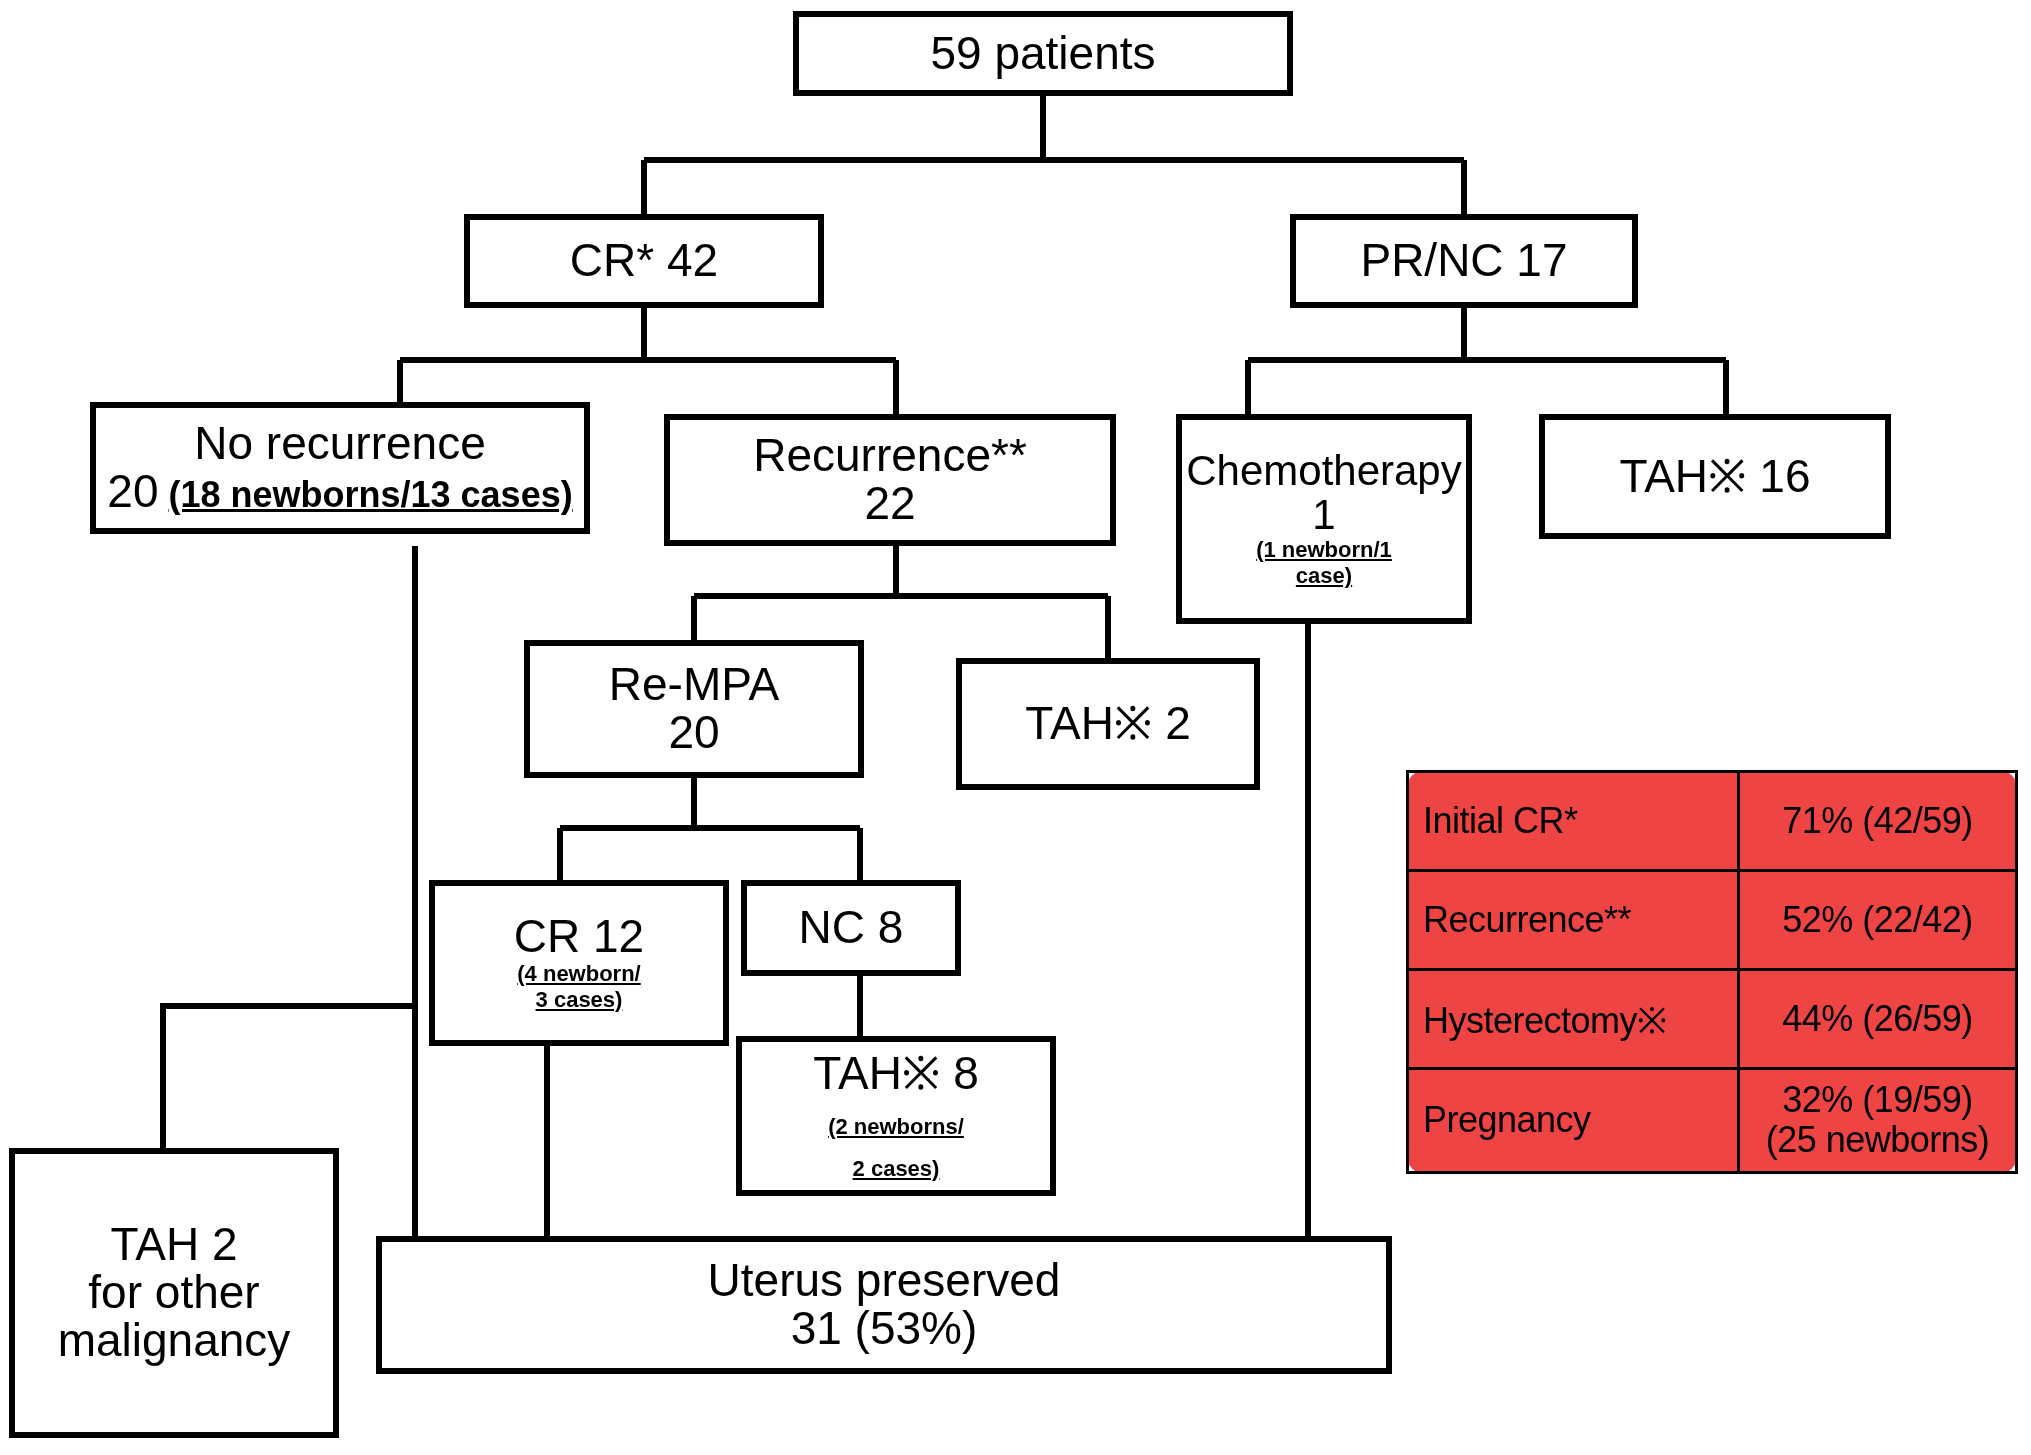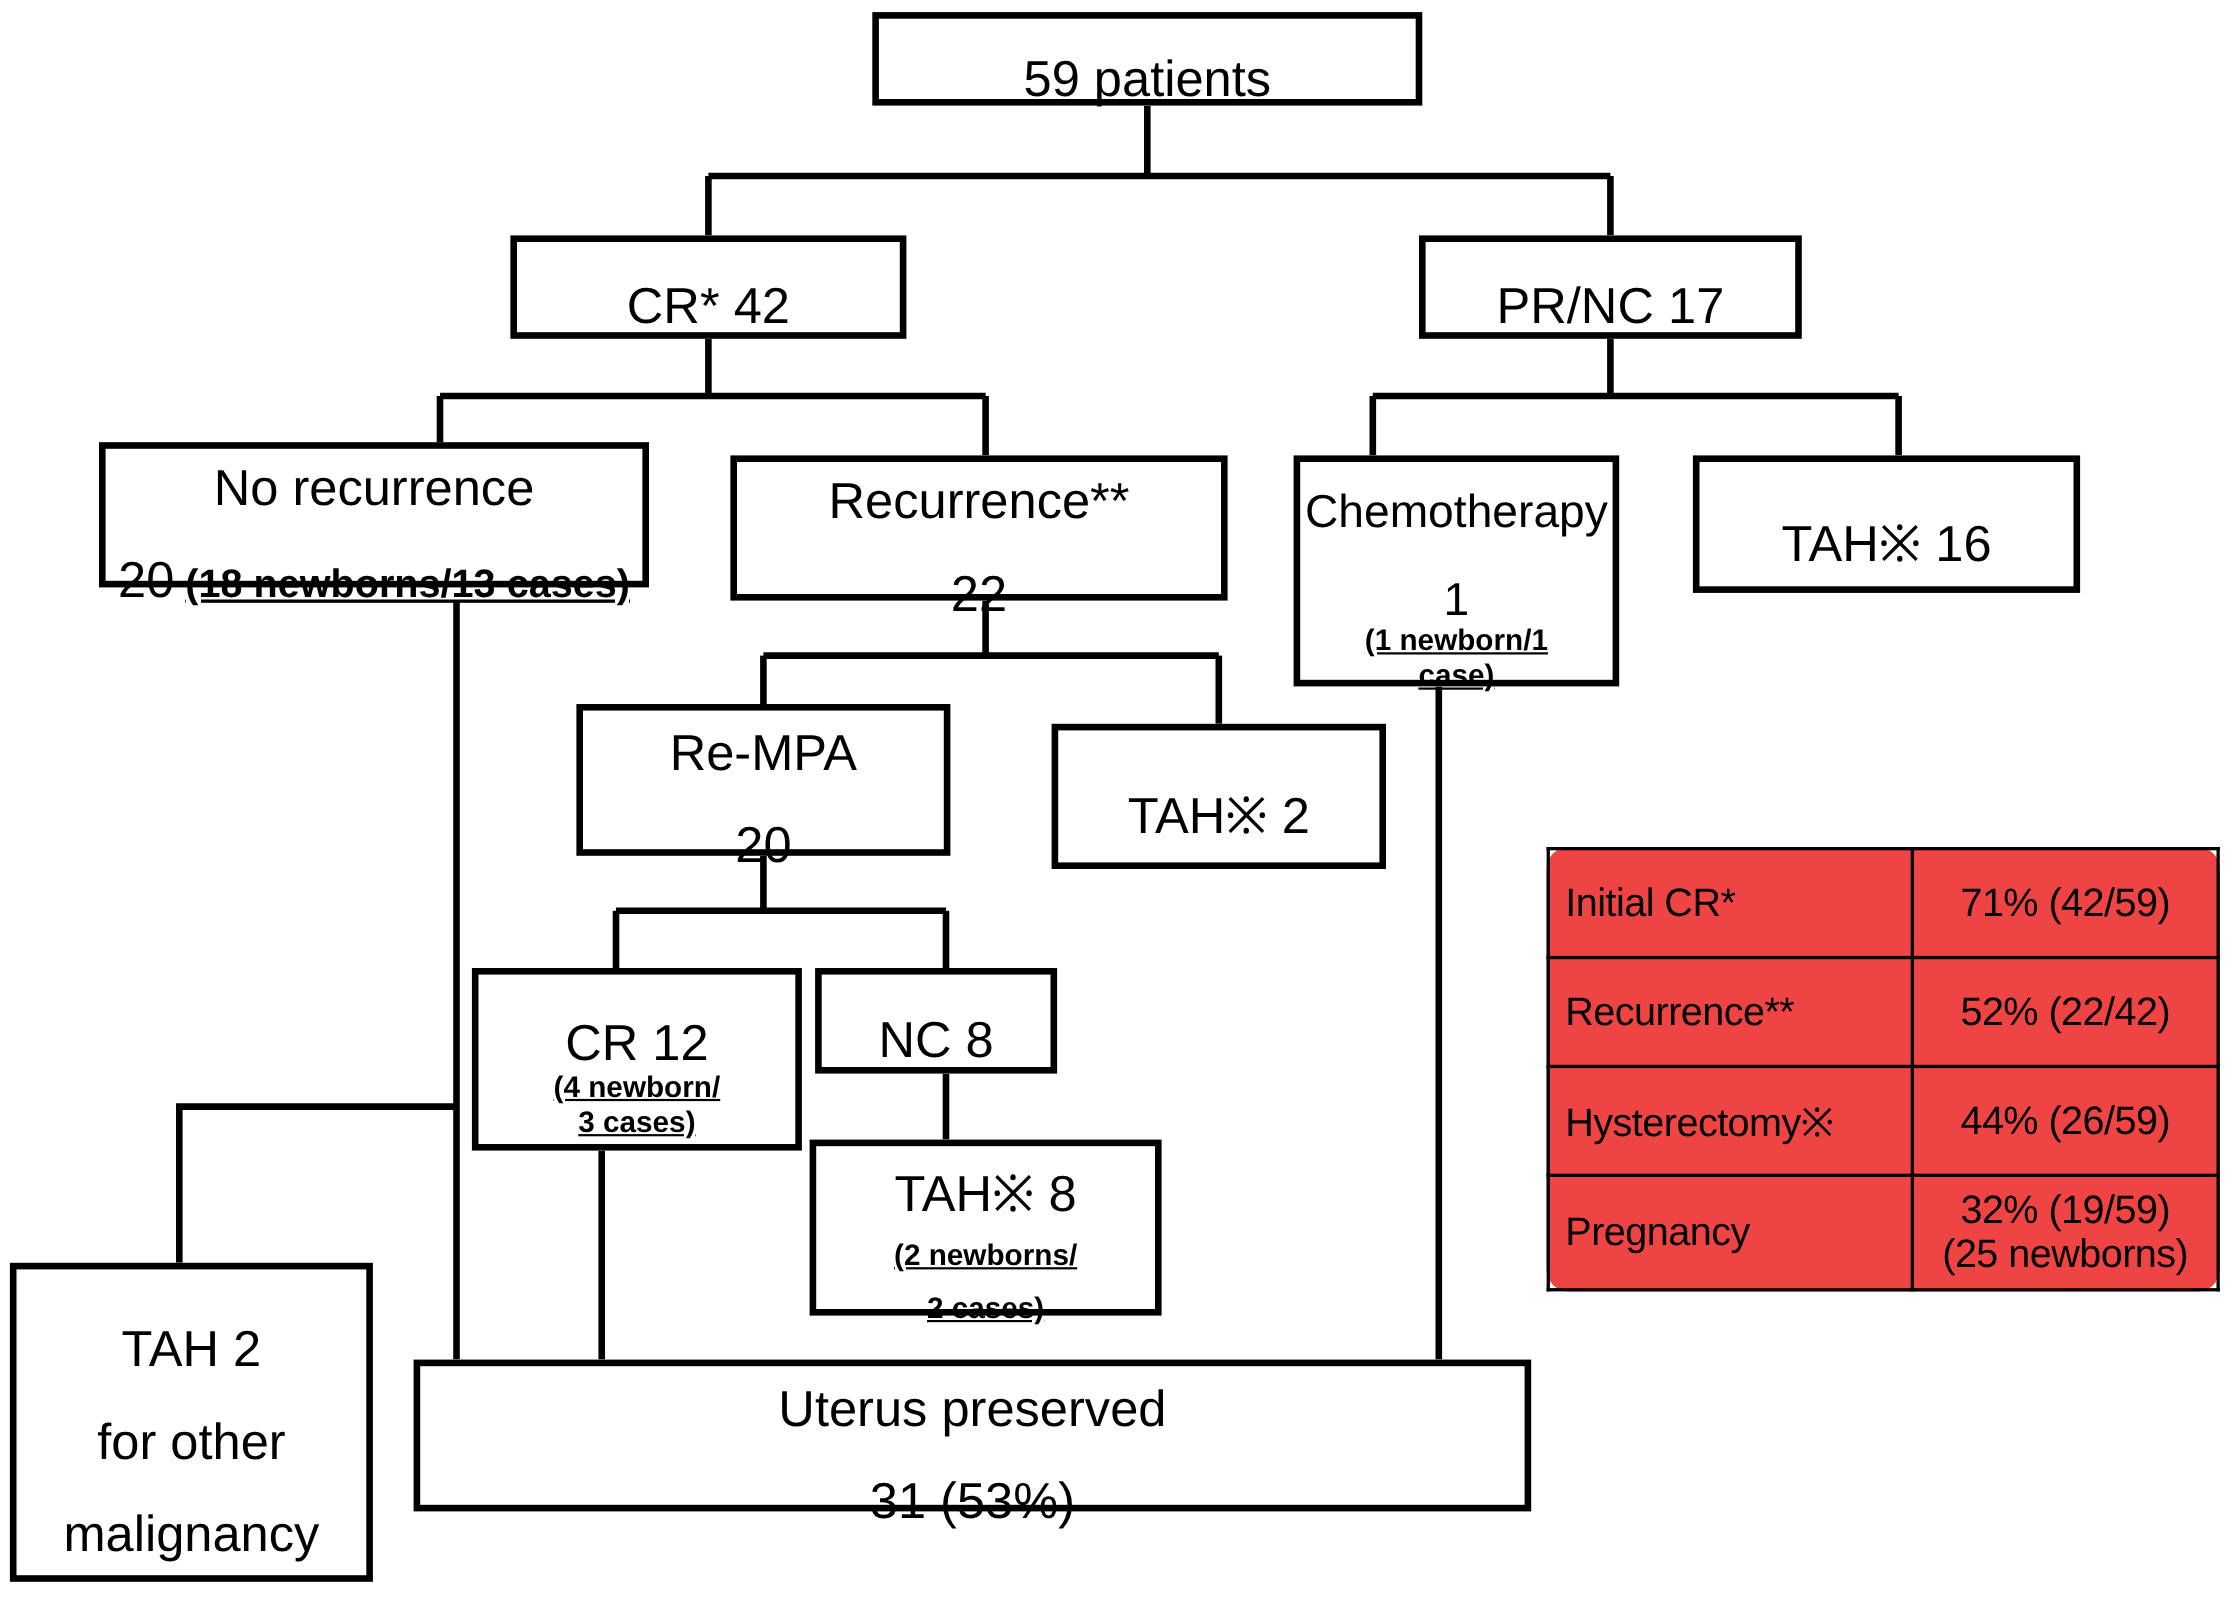--- a/index.html
+++ b/index.html
@@ -38,27 +38,26 @@
     justify-content: center;
     text-align: center;
     color: #000000;
     font-family: "Liberation Sans", sans-serif;
     line-height: 1.04;
     z-index: 5;
   }
   .nodebox .main {
     font-size: 46px;
     white-space: nowrap;
-    margin-top: 36px;
   }
   .nodebox .main.small {
     font-size: 42px;
   }
   .nodebox .sub {
-    font-size: 27px;
+    font-size: 22px;
     font-weight: bold;
     text-decoration: underline;
     text-underline-offset: 2px;
     white-space: nowrap;
     line-height: 1.18;
   }
   .row-inline {
     display: flex;
     align-items: baseline;
     justify-content: center;

